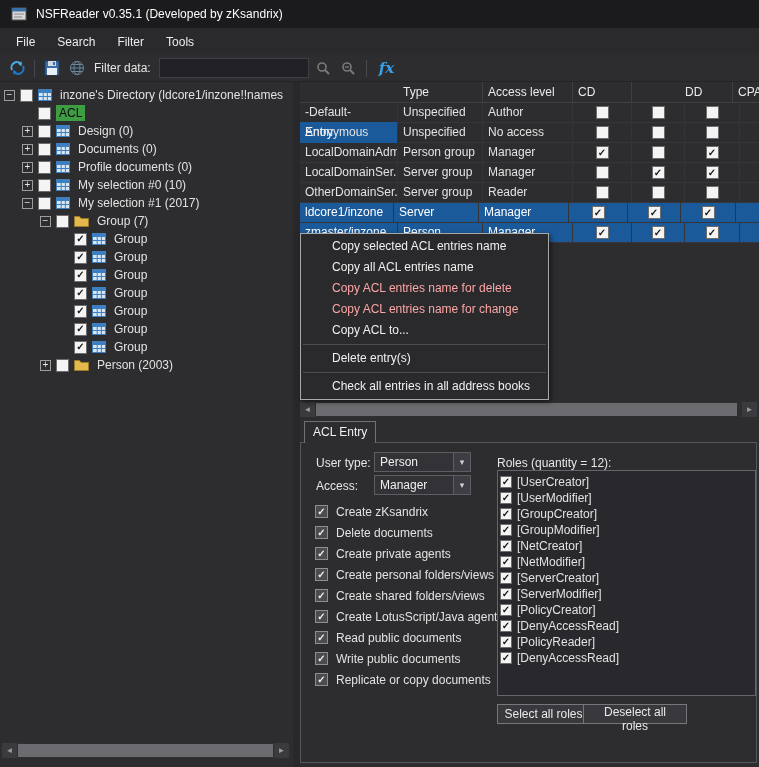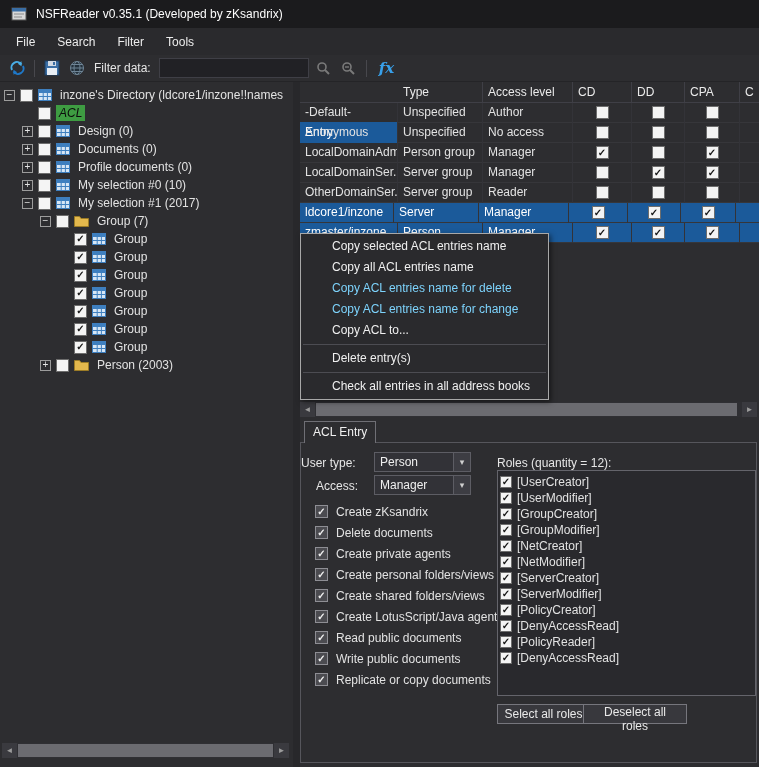--- a/index.html
+++ b/index.html
@@ -50,41 +50,41 @@
 .sb-arrow.left{left:0}
 .sb-arrow.right{right:0}
 .sb-thumb{position:absolute;top:1px;bottom:1px;background:#6b6b70}
 .left-hscroll .sb-thumb{left:16px;right:16px}
 .right-hscroll .sb-thumb{left:16px;right:20px}
 
 .acl-area{position:absolute;left:0;right:2px;top:335px;bottom:0}
 .tab{position:absolute;left:4px;top:4px;z-index:2;padding:3px 8px 4px;border:1px solid #6f6f75;border-bottom:none;background:#2d2d30;color:#f0f0f0}
 .acl-body{position:absolute;left:0;right:0;top:25px;bottom:4px;border:1px solid #56565c}
 .lbl{position:absolute;color:#e6e6e6}
-.ut-lbl{left:0;top:13px}
+.ut-lbl{left:15px;top:13px}
 .ac-lbl{left:15px;top:36px}
 .combo{position:absolute;height:20px;background:#323237;border:1px solid #5d5d64;display:flex;align-items:center;padding-left:5px;color:#efefef}
 .ut-combo{left:73px;top:9px;width:97px}
 .ac-combo{left:73px;top:32px;width:97px}
 .combo-btn{margin-left:auto;width:17px;align-self:stretch;display:flex;align-items:center;justify-content:center;
   background:#3d3d43;border-left:1px solid #5d5d64;color:#cfcfcf;font-size:9px}
 #permissions{position:absolute;left:14px;top:58px}
 .perm-row{height:21px;display:flex;align-items:center}
 .perm-row .cb{margin-right:8px}
 .roles-lbl{left:196px;top:13px}
 .roles-box{position:absolute;left:196px;top:27px;width:259px;height:226px;background:#29292d;border:1px solid #64646b;padding:3px 2px;overflow:hidden}
 .role-row{height:16px;display:flex;align-items:center}
 .role-row .cb{width:12px;height:12px;margin-right:5px}
 .btn{position:absolute;height:20px;background:#38383d;border:1px solid #76767d;color:#e9e9e9;font:inherit;font-size:12px;padding:0 6px}
 .select-all{left:196px;top:261px;width:93px}
 .deselect-all{left:282px;top:261px;width:104px}
 
 .context-menu{position:absolute;left:300px;top:233px;width:249px;background:#2a2a2d;border:1px solid #a8a8a8;padding:2px 0;z-index:10;box-shadow:2px 2px 5px rgba(0,0,0,.5)}
 .ctx-item{height:21px;line-height:21px;padding-left:31px;color:#f0f0f0;white-space:nowrap;cursor:default}
-.ctx-item.disabled{color:#7dd3fc}
+.ctx-item.disabled{color:#fca5a5}
 .ctx-sep{height:1px;background:#4c4c52;margin:3px 2px}
 </style>
 </head>
 <body>
 
 <div class="app">
 
   <div class="titlebar">
     <span class="tb-icon">
       <svg width="16" height="14" viewBox="0 0 16 14">
@@ -160,21 +160,21 @@
               <svg width="14" height="12" viewBox="0 0 14 12">
                 <rect x="0.5" y="0.5" width="13" height="11" fill="#d6e6f5" stroke="#3e7fbf"></rect>
                 <rect x="1" y="1" width="12" height="3" fill="#3e7fbf"></rect>
                 <line x1="5.2" y1="4" x2="5.2" y2="11.5" stroke="#3e7fbf"></line>
                 <line x1="9.4" y1="4" x2="9.4" y2="11.5" stroke="#3e7fbf"></line>
                 <line x1="0.5" y1="7.5" x2="13.5" y2="7.5" stroke="#3e7fbf"></line>
               </svg>
             </span>
             <span class="tree-label">inzone's Directory (ldcore1/inzone!!names</span>
           </div>
-          <div class="tree-row" style="padding-left: 22px; font-style: italic;">
+          <div class="tree-row" style="padding-left: 22px;">
             <span class="expander none"></span>
             <span class="cb"></span>
             <span class="tree-label hl">ACL</span>
           </div>
           <div class="tree-row" style="padding-left: 22px;">
             <span class="expander">+</span>
             <span class="cb"></span>
             <span class="tree-icon">
               <svg width="14" height="12" viewBox="0 0 14 12">
                 <rect x="0.5" y="0.5" width="13" height="11" fill="#d6e6f5" stroke="#3e7fbf"></rect>
@@ -370,21 +370,21 @@
 
     <div class="splitter"></div>
 
     <div class="right-panel">
       <div class="table-wrap">
         <div class="t-header" id="table-header">
             <div class="th sel" style="width: 98px; margin-top: 40px;">Entry</div>
             <div class="th" style="width: 85px;">Type</div>
             <div class="th" style="width: 90px;">Access level</div>
             <div class="th" style="width: 59px;">CD</div>
-            <div class="th" style="width: 53px;">DD</div>
+            <div class="th" style="width: 53px; margin-left: 48px;">DD</div>
             <div class="th" style="width: 55px;">CPA</div>
             <div class="th" style="width: 40px;">C</div>
           </div>
         <div id="table-body">
             <div class="tr">
               <div class="td" style="width:98px">-Default-</div>
               <div class="td" style="width:85px">Unspecified</div>
               <div class="td" style="width:90px">Author</div>
               <div class="td c" style="width:59px">
                 <span class="cb"></span>

